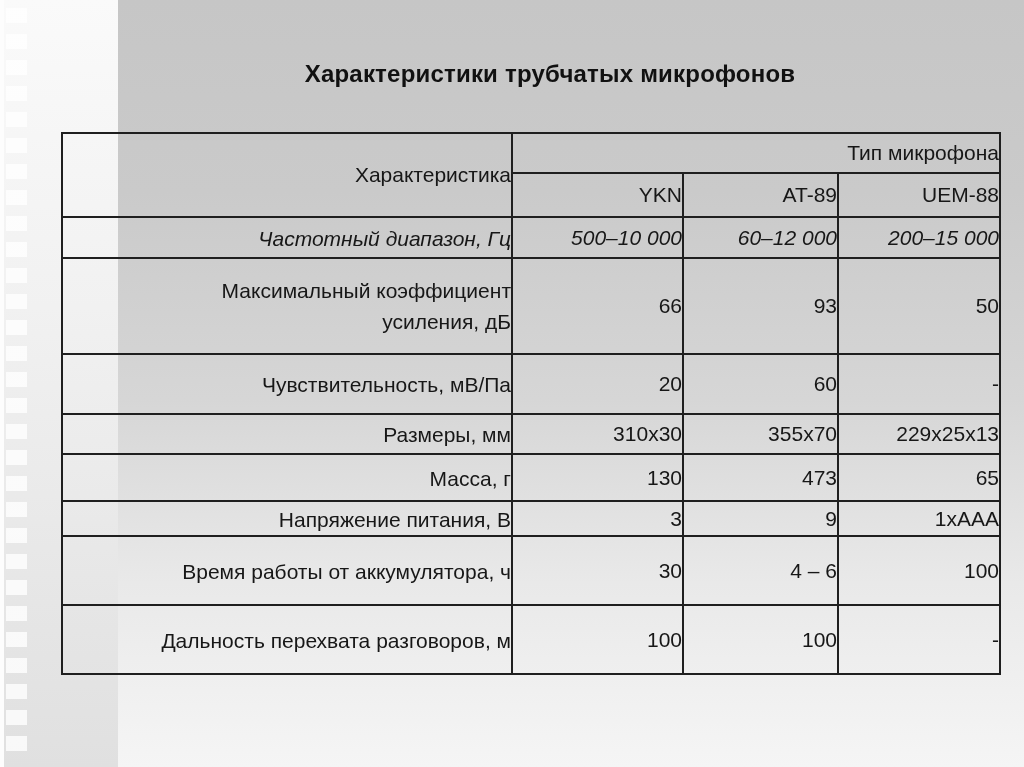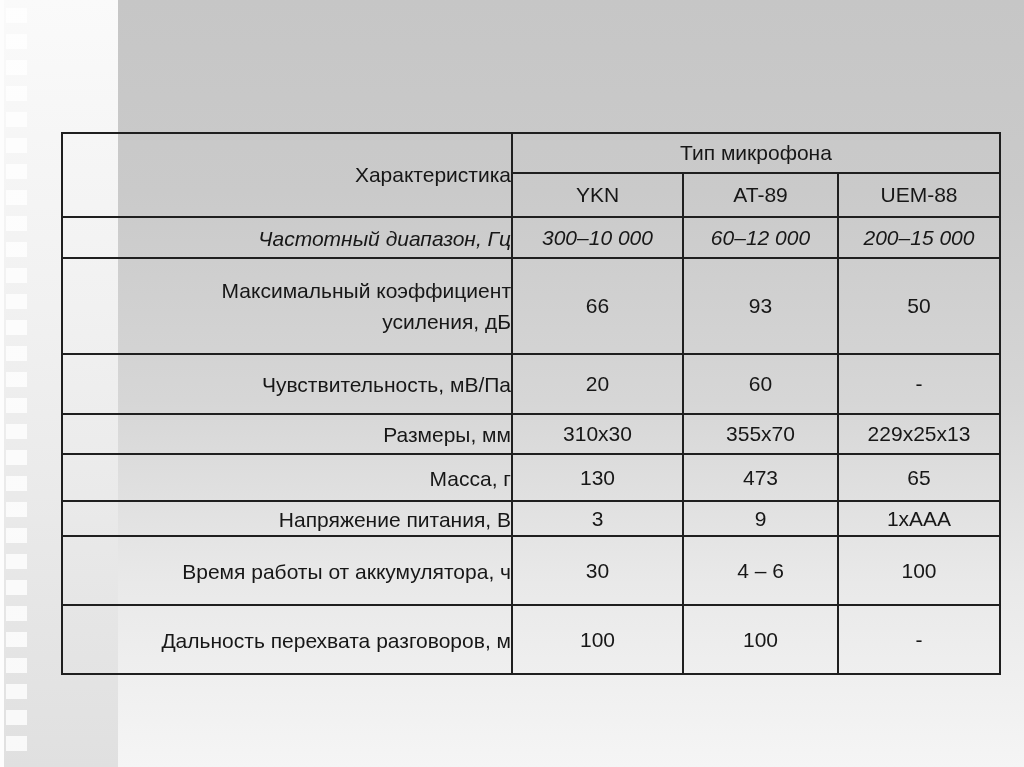--- a/index.html
+++ b/index.html
@@ -57,21 +57,21 @@
     left: 61px; top: 132px;
     width: 938px; height: 525px;
     border-collapse: collapse;
     table-layout: fixed;
     background: transparent;
   }
   table.specs th, table.specs td {
     border: 2px solid #1f1f1f;
     font-size: 21px;
     font-weight: normal;
-    text-align: center;
+    text-align: right;
     vertical-align: middle;
     padding: 0;
     line-height: 1.5;
     white-space: nowrap;
   }
   table.specs td.label, table.specs th.label {
     text-align: right;
     padding-left: 10px;
     white-space: normal;
   }
@@ -96,20 +96,21 @@
 </head>
 <body>
 
 <div class="slide">
 
   <div class="side-band">
     <div class="film-strip"></div>
   </div>
   <div class="page-edge"></div>
 
+  <div class="slide-title">Характеристики трубчатых микрофонов</div>
 
   <table class="specs">
     <colgroup>
       <col class="c-label">
         <col class="c-ykn">
         <col class="c-at89">
         <col class="c-uem88">
     </colgroup>
     <thead>
       <tr>
@@ -118,21 +119,21 @@
       </tr>
       <tr>
         <th>YKN</th>
         <th>AT-89</th>
         <th>UEM-88</th>
       </tr>
     </thead>
     <tbody>
       <tr>
         <td class="label"><span class="wrap">Частотный диапазон, Гц</span></td>
-        <td>300–10 000</td>
+        <td>500–10 000</td>
         <td>60–12 000</td>
         <td>200–15 000</td>
       </tr>
       <tr>
         <td class="label"><span class="wrap">Максимальный коэффициент усиления, дБ</span></td>
         <td>66</td>
         <td>93</td>
         <td>50</td>
       </tr>
       <tr>

